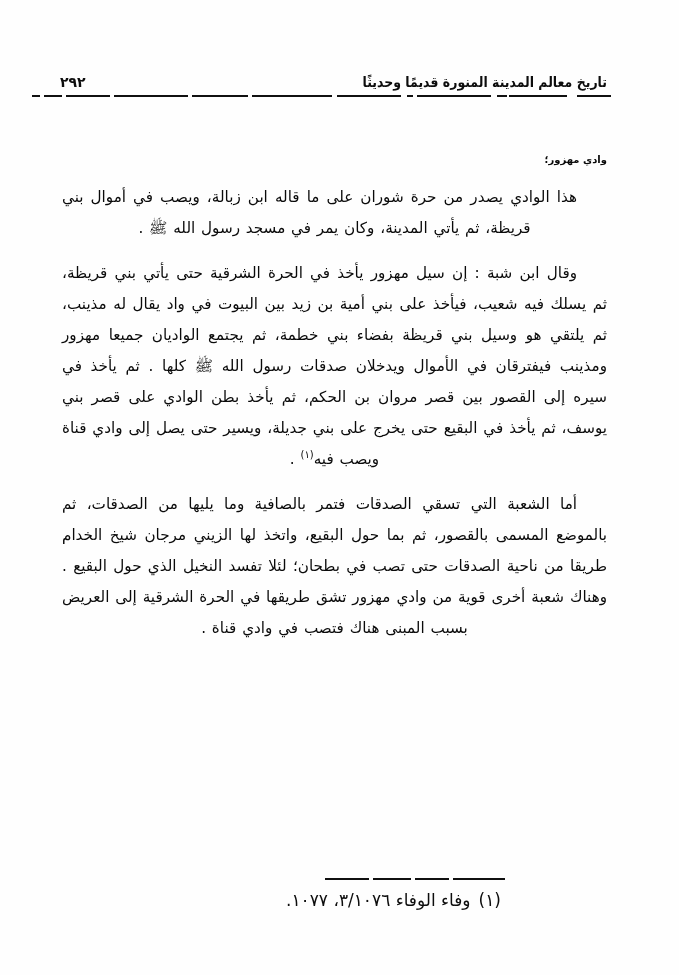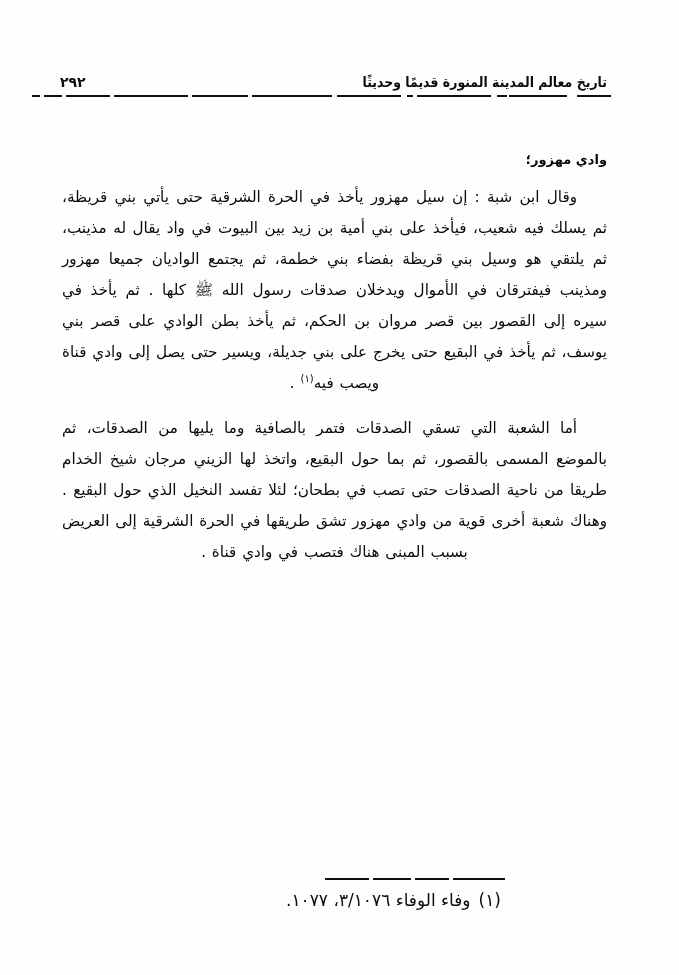--- a/index.html
+++ b/index.html
@@ -105,21 +105,21 @@
 
   .para.indent {
     text-indent: 30px;
   }
 
   .para-gap-small { margin-bottom: 4px; }
   .para-gap-medium { margin-bottom: 14px; }
 
   .section-heading {
     font-family: "DejaVu Sans", sans-serif;
-    font-size: 13px;
+    font-size: 10px;
     font-weight: bold;
     color: #080808;
     text-align: right;
     margin: 16px 0 10px 0;
     line-height: 24px;
     letter-spacing: -0.2px;
   }
 
   .footnote-ref {
     font-size: 10px;
@@ -190,20 +190,21 @@
     <span class="hr-seg-10"></span>
     <span class="hr-seg-11"></span>
     <span class="hr-seg-12"></span>
   </div>
 
   <div class="text-block">
 
 
     <h2 class="section-heading">وادي مهزور؛</h2>
 
+    <p class="para indent para-gap-medium">هذا الوادي يصدر من حرة شوران على ما قاله ابن زبالة، ويصب في أموال بني قريظة، ثم يأتي المدينة، وكان يمر في مسجد رسول الله ﷺ .</p>
 
     <p class="para indent para-gap-medium"><span>وقال ابن شبة : إن سيل مهزور يأخذ في الحرة الشرقية حتى يأتي بني قريظة، ثم يسلك فيه شعيب، فيأخذ على بني أمية بن زيد بين البيوت في واد يقال له مذينب، ثم يلتقي هو وسيل بني قريظة بفضاء بني خطمة، ثم يجتمع الواديان جميعا مهزور ومذينب فيفترقان في الأموال ويدخلان صدقات رسول الله ﷺ كلها . ثم يأخذ في سيره إلى القصور بين قصر مروان بن الحكم، ثم يأخذ بطن الوادي على قصر بني يوسف، ثم يأخذ في البقيع حتى يخرج على بني جديلة، ويسير حتى يصل إلى وادي قناة ويصب فيه</span><sup class="footnote-ref">(١)</sup><span> .</span></p>
 
     <p class="para indent para-gap-medium">أما الشعبة التي تسقي الصدقات فتمر بالصافية وما يليها من الصدقات، ثم بالموضع المسمى بالقصور، ثم بما حول البقيع، واتخذ لها الزيني مرجان شيخ الخدام طريقا من ناحية الصدقات حتى تصب في بطحان؛ لئلا تفسد النخيل الذي حول البقيع . وهناك شعبة أخرى قوية من وادي مهزور تشق طريقها في الحرة الشرقية إلى العريض بسبب المبنى هناك فتصب في وادي قناة .</p>
 
   </div>
 
   <div class="footnote-zone">
     <div class="footnote-rule">
       <span class="fr-seg-1"></span>

